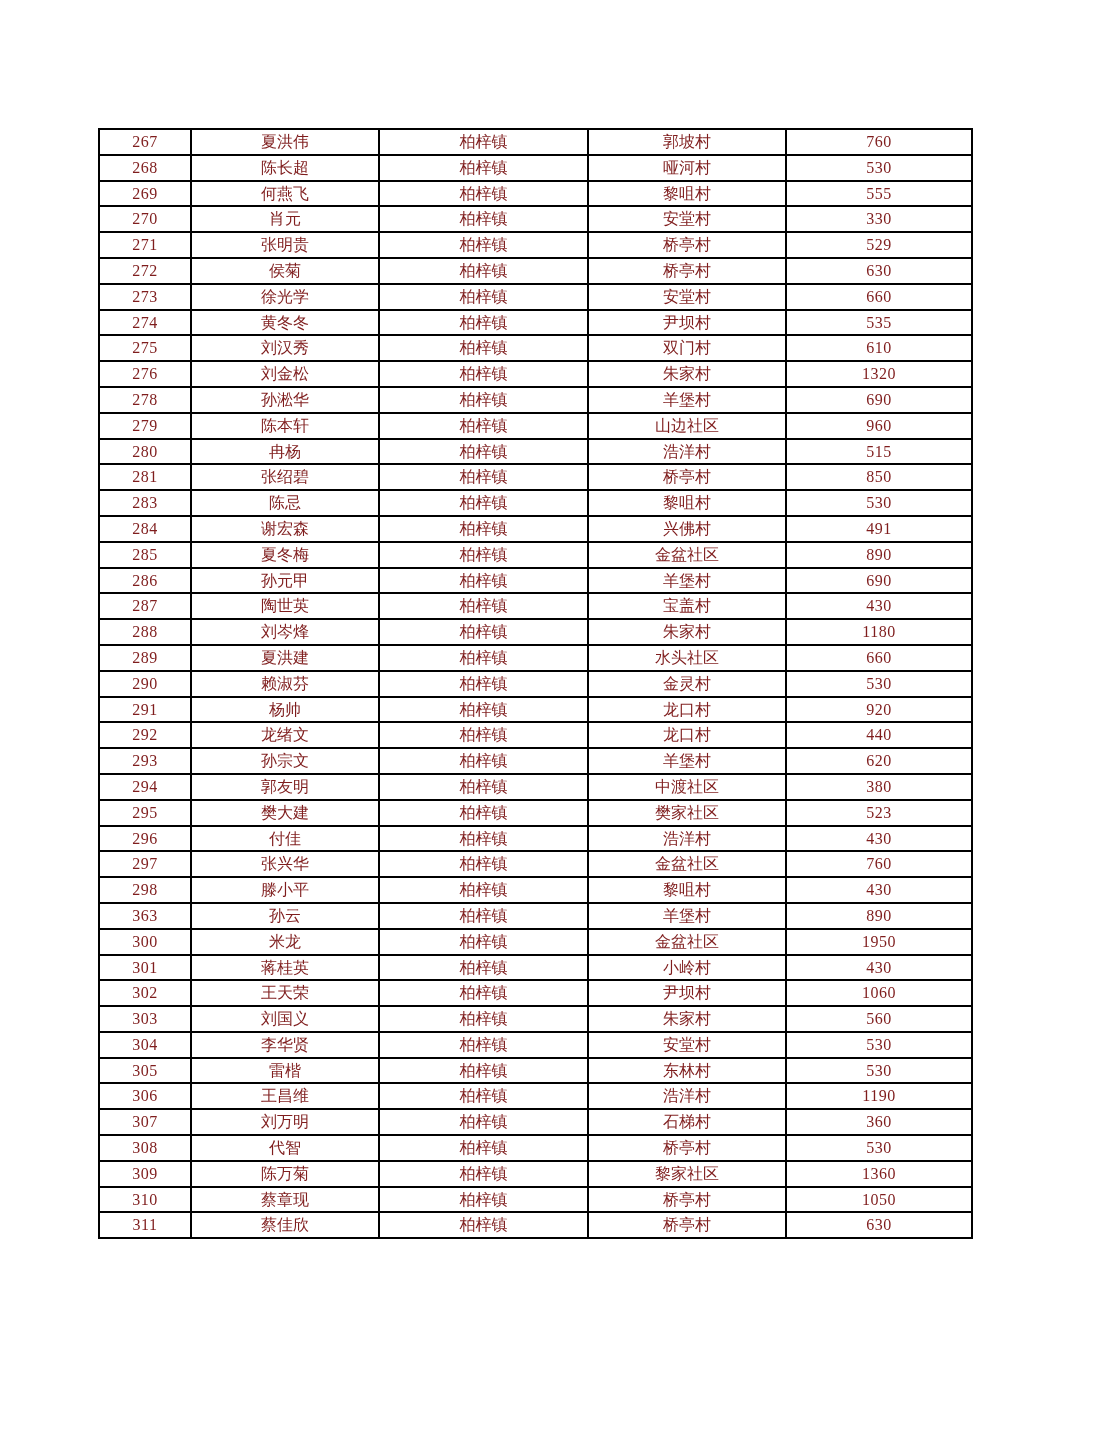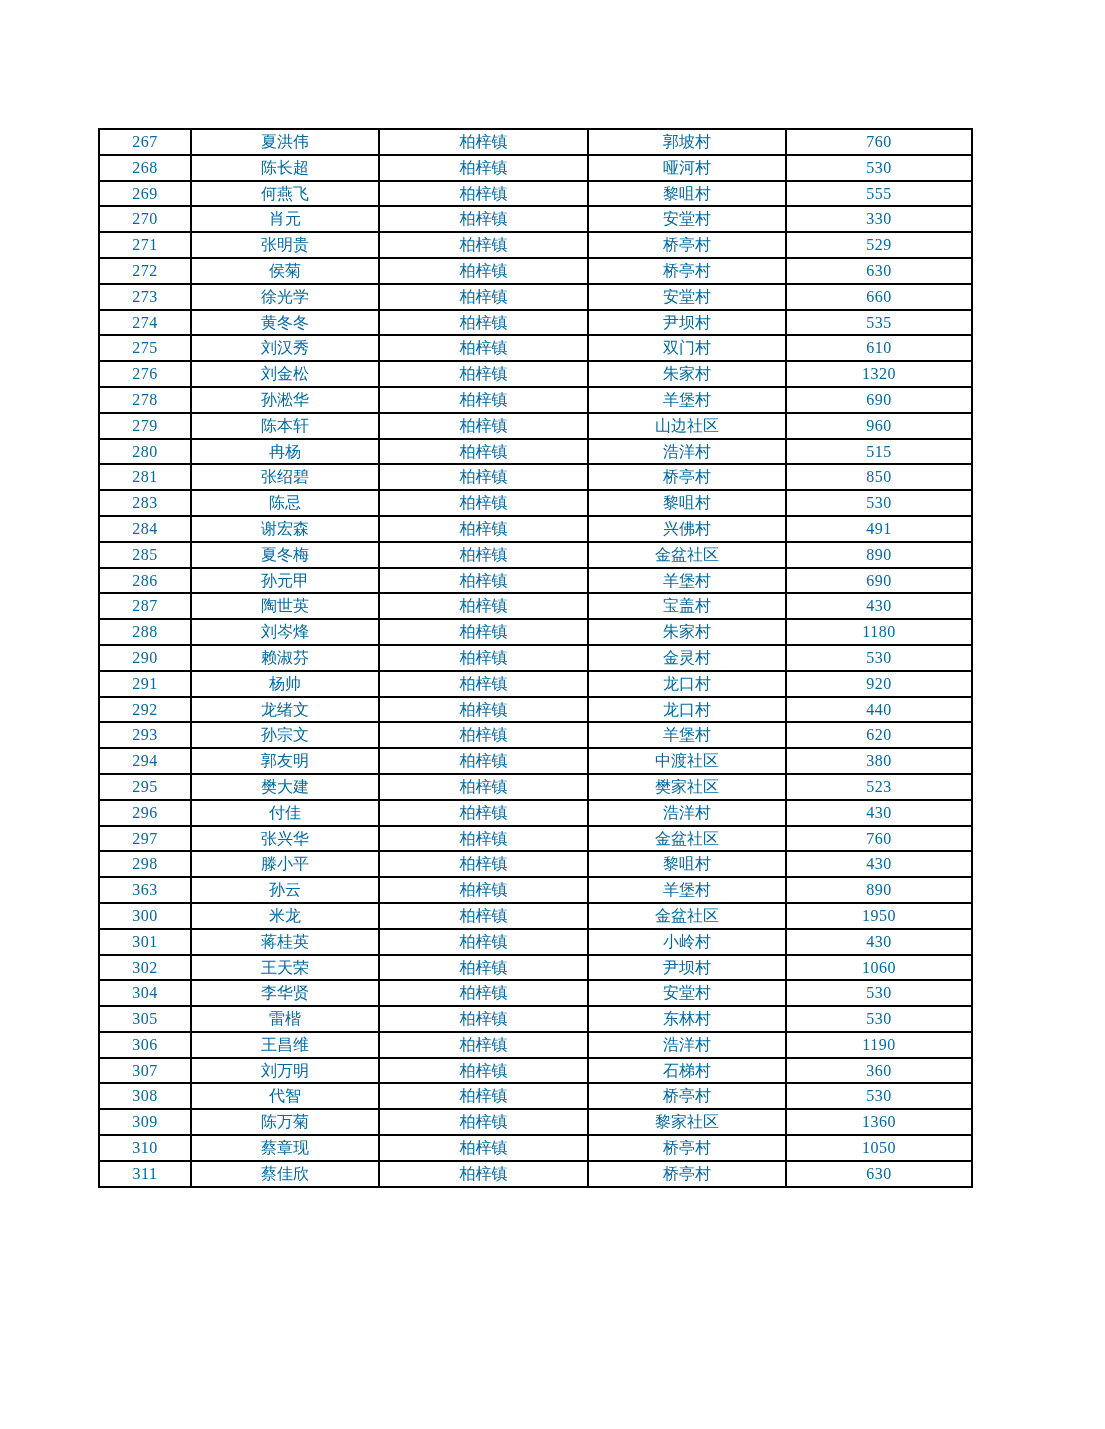--- a/index.html
+++ b/index.html
@@ -16,21 +16,21 @@
   }
   .data-table {
     position: absolute;
     left: 98px;
     top: 128px;
     width: 873px;
     border-collapse: collapse;
     table-layout: fixed;
     font-family: "Liberation Serif", "DejaVu Serif", serif;
     font-size: 16px;
-    color: #0369a1;
+    color: #7f1d1d;
   }
   .data-table td {
     border: 2px solid #000000;
     text-align: center;
     vertical-align: middle;
     padding: 0;
     height: 23.8px;
     line-height: 23.8px;
     overflow: hidden;
     white-space: nowrap;
@@ -187,20 +187,27 @@
     <td class="num">430</td>
   </tr>
         <tr>
     <td class="num">288</td>
     <td>刘岑烽</td>
     <td>柏梓镇</td>
     <td>朱家村</td>
     <td class="num">1180</td>
   </tr>
         <tr>
+    <td class="num">289</td>
+    <td>夏洪建</td>
+    <td>柏梓镇</td>
+    <td>水头社区</td>
+    <td class="num">660</td>
+  </tr>
+        <tr>
     <td class="num">290</td>
     <td>赖淑芬</td>
     <td>柏梓镇</td>
     <td>金灵村</td>
     <td class="num">530</td>
   </tr>
         <tr>
     <td class="num">291</td>
     <td>杨帅</td>
     <td>柏梓镇</td>
@@ -276,20 +283,27 @@
     <td>柏梓镇</td>
     <td>小岭村</td>
     <td class="num">430</td>
   </tr>
         <tr>
     <td class="num">302</td>
     <td>王天荣</td>
     <td>柏梓镇</td>
     <td>尹坝村</td>
     <td class="num">1060</td>
+  </tr>
+        <tr>
+    <td class="num">303</td>
+    <td>刘国义</td>
+    <td>柏梓镇</td>
+    <td>朱家村</td>
+    <td class="num">560</td>
   </tr>
         <tr>
     <td class="num">304</td>
     <td>李华贤</td>
     <td>柏梓镇</td>
     <td>安堂村</td>
     <td class="num">530</td>
   </tr>
         <tr>
     <td class="num">305</td>

